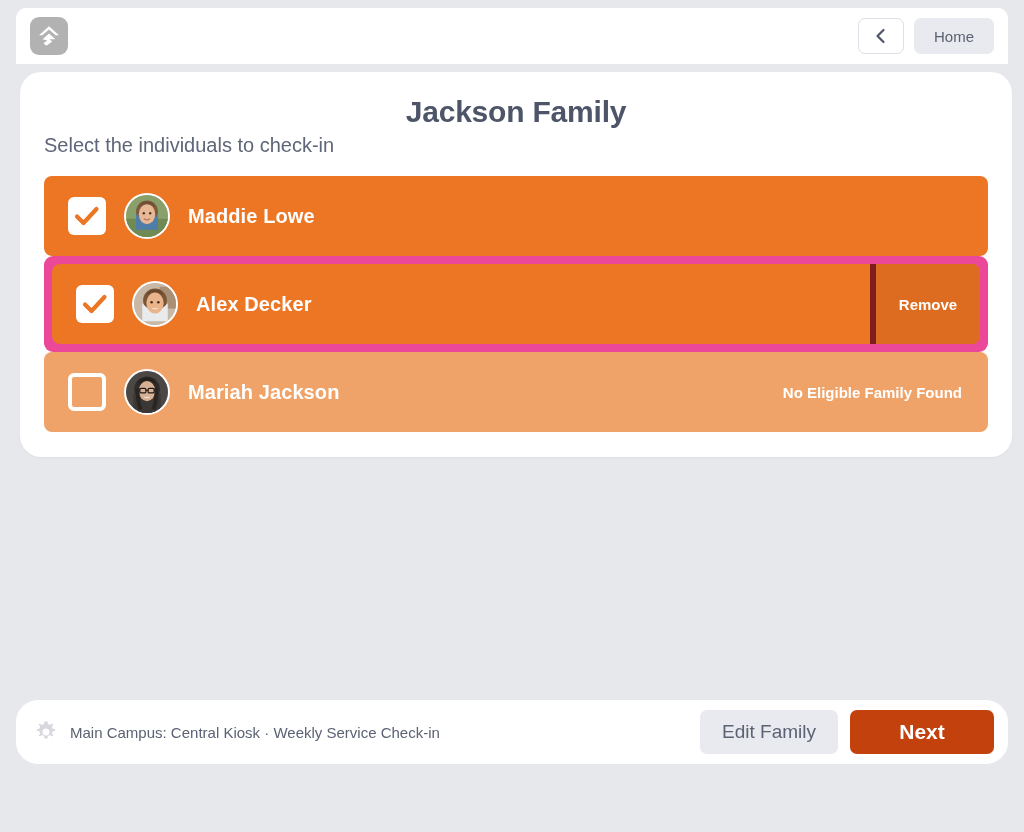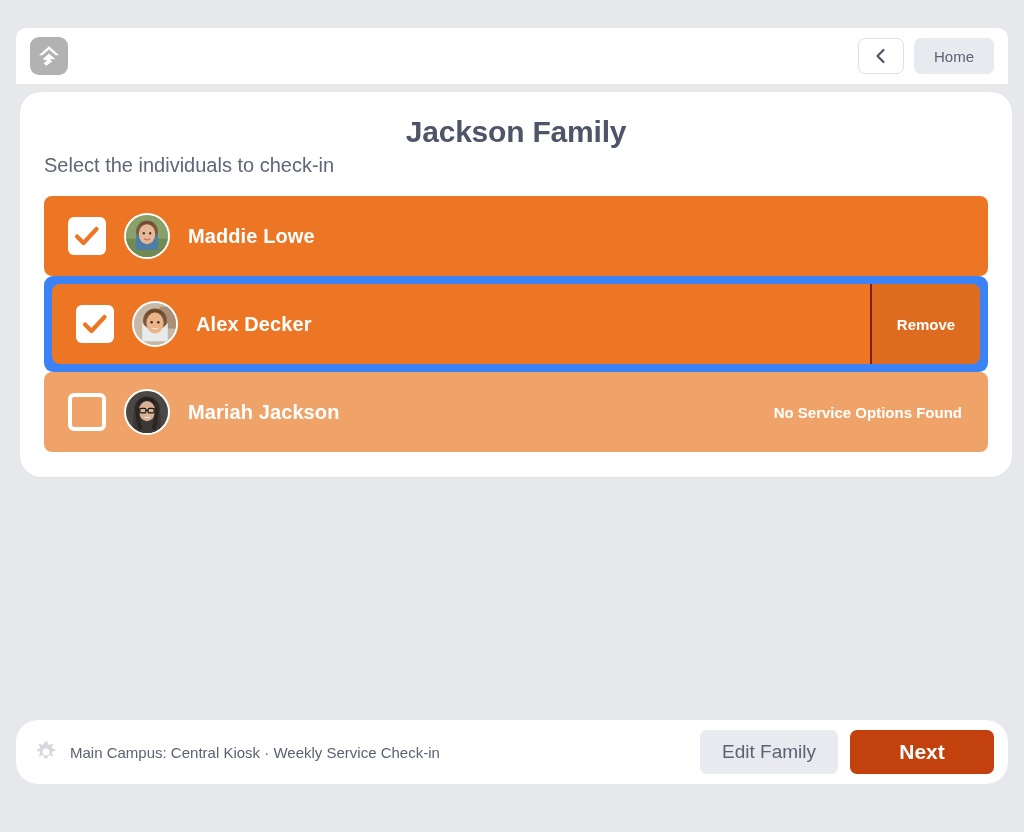--- a/index.html
+++ b/index.html
@@ -16,21 +16,20 @@
     font-family: "Liberation Sans", sans-serif;
     -webkit-font-smoothing: antialiased;
   }
 
   .kiosk {
     position: relative;
     width: 1024px;
     height: 772px;
     display: flex;
     flex-direction: column;
-    margin-top: 20px;
   }
 
   
   .header-bar {
     position: absolute;
     left: 16px;
     top: 8px;
     width: 992px;
     height: 56px;
     background: #ffffff;
@@ -123,21 +122,21 @@
     flex-direction: column;
     gap: 0;
   }
 
   
   .person-wrap {
     border-radius: 9px;
     padding: 0;
   }
   .person-wrap.highlight {
-    background: #3b82f6;
+    background: #ec4899;
     padding: 8px;
   }
 
   .person-row {
     position: relative;
     height: 80px;
     border-radius: 8px;
     display: flex;
     align-items: center;
     overflow: hidden;
@@ -195,21 +194,21 @@
     margin-right: 26px;
     white-space: nowrap;
   }
 
   .remove-btn {
     align-self: stretch;
     width: 110px;
     flex: none;
     background: #de6c20;
     border: none;
-    border-left: 2px solid #7f1d1d;
+    border-left: 6px solid #7f1d1d;
     color: #ffffff;
     font-size: 15px;
     font-weight: bold;
     font-family: "Liberation Sans", sans-serif;
     display: flex;
     align-items: center;
     justify-content: center;
     cursor: pointer;
     border-radius: 0 8px 8px 0;
   }
@@ -373,21 +372,21 @@
               <path d="M11 19 q-1 14 3 24 l4 -2 q-4 -10 -3 -22 Z" fill="#2a2522"></path>
               <path d="M35 19 q1 14 -3 24 l-4 -2 q4 -10 3 -22 Z" fill="#2a2522"></path>
               <rect x="15.2" y="19" width="6.6" height="5" rx="1.4" fill="none" stroke="#1d1a18" stroke-width="1.3"></rect>
               <rect x="24.2" y="19" width="6.6" height="5" rx="1.4" fill="none" stroke="#1d1a18" stroke-width="1.3"></rect>
               <path d="M21.8 21.2 h2.4" stroke="#1d1a18" stroke-width="1.3"></path>
               <path d="M19 28 q4 3.4 8 0 q-4 1.5 -8 0 Z" fill="#ffffff"></path>
             </svg>
           </div>
           <div class="person-name">Mariah Jackson</div>
           <div class="row-spacer"></div>
-          <div class="status-text">No Service Options Found</div>
+          <div class="status-text">No Eligible Family Found</div>
         </div>
       </div>
 
     </div>
   </div>
 
   <div class="footer-bar">
     <span class="gear-icon">
       <svg width="24" height="24" viewBox="0 0 24 24" aria-hidden="true">
         <path fill="#d6d8de" d="M12 1.6 l1.5 0 .5 2.5 a8.4 8.4 0 0 1 2.1.9 l2.1-1.5 1.1 1.1 -1.5 2.1

